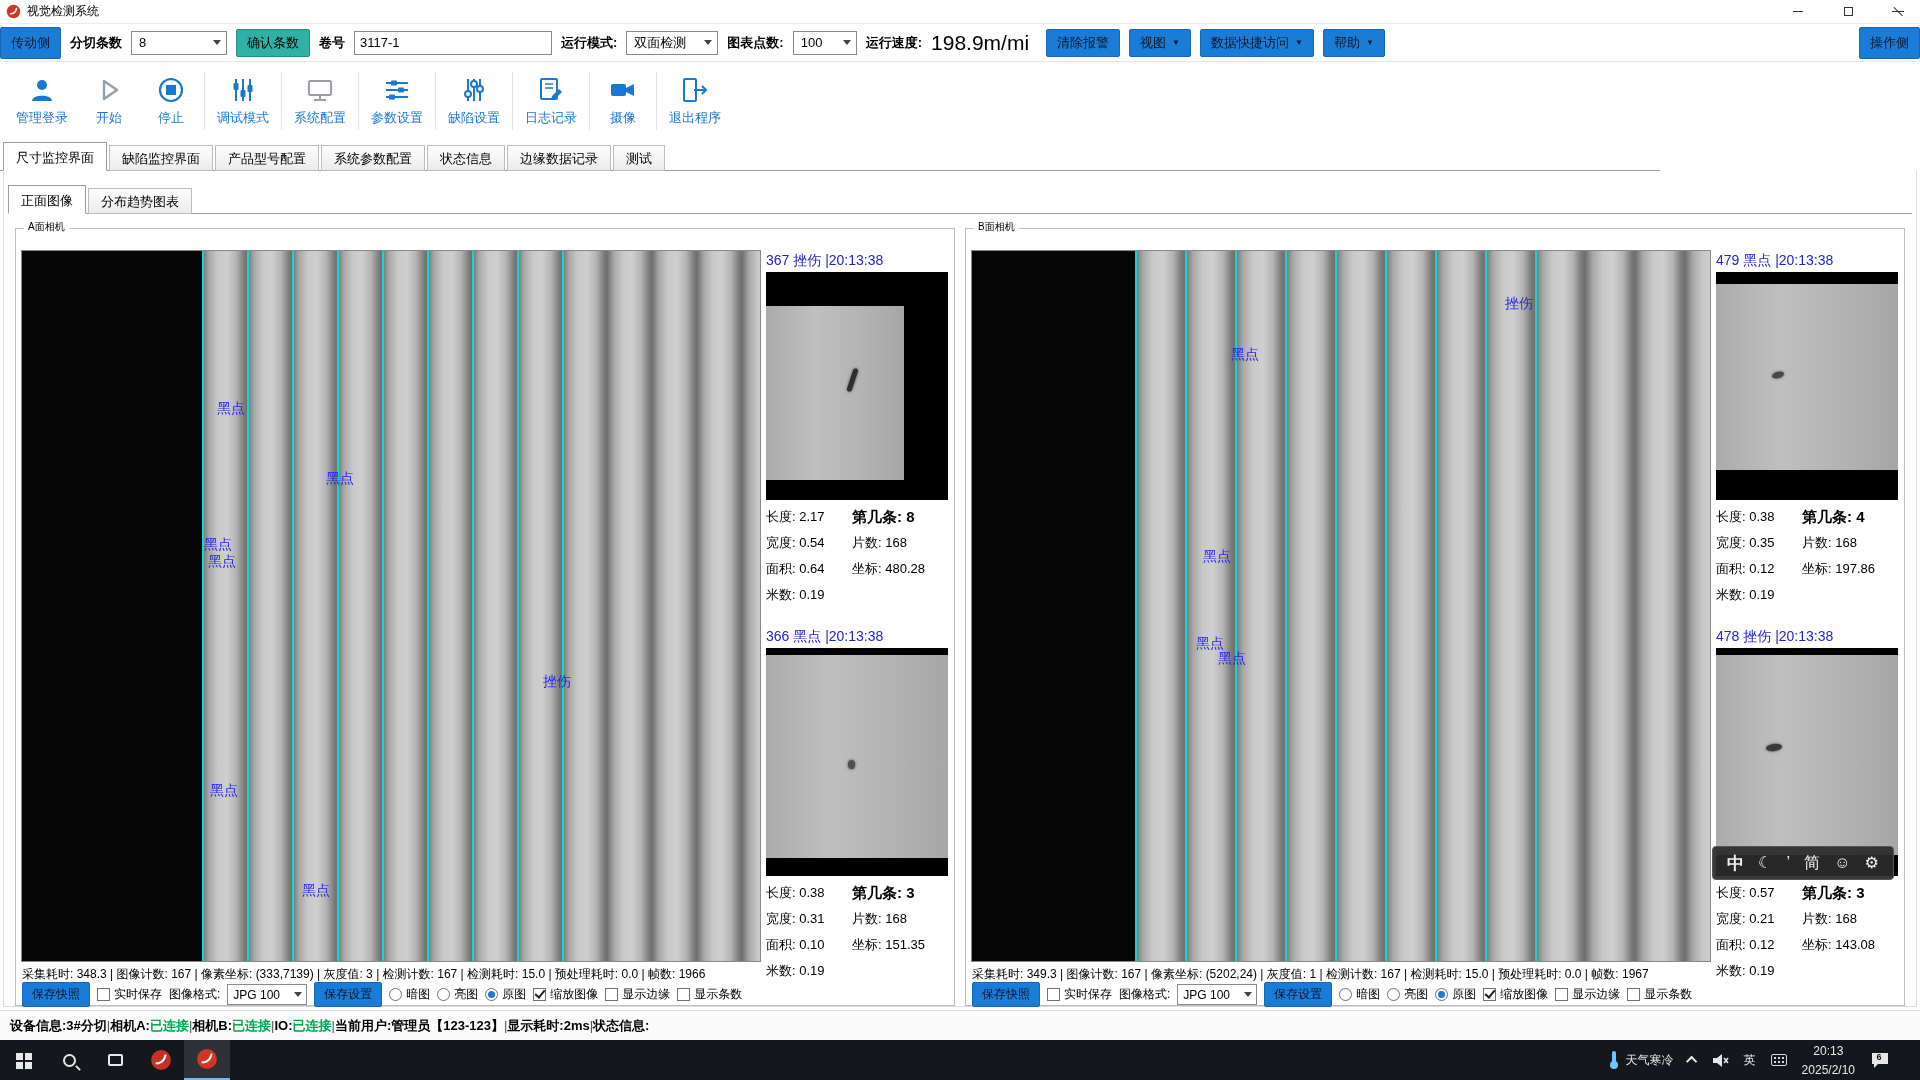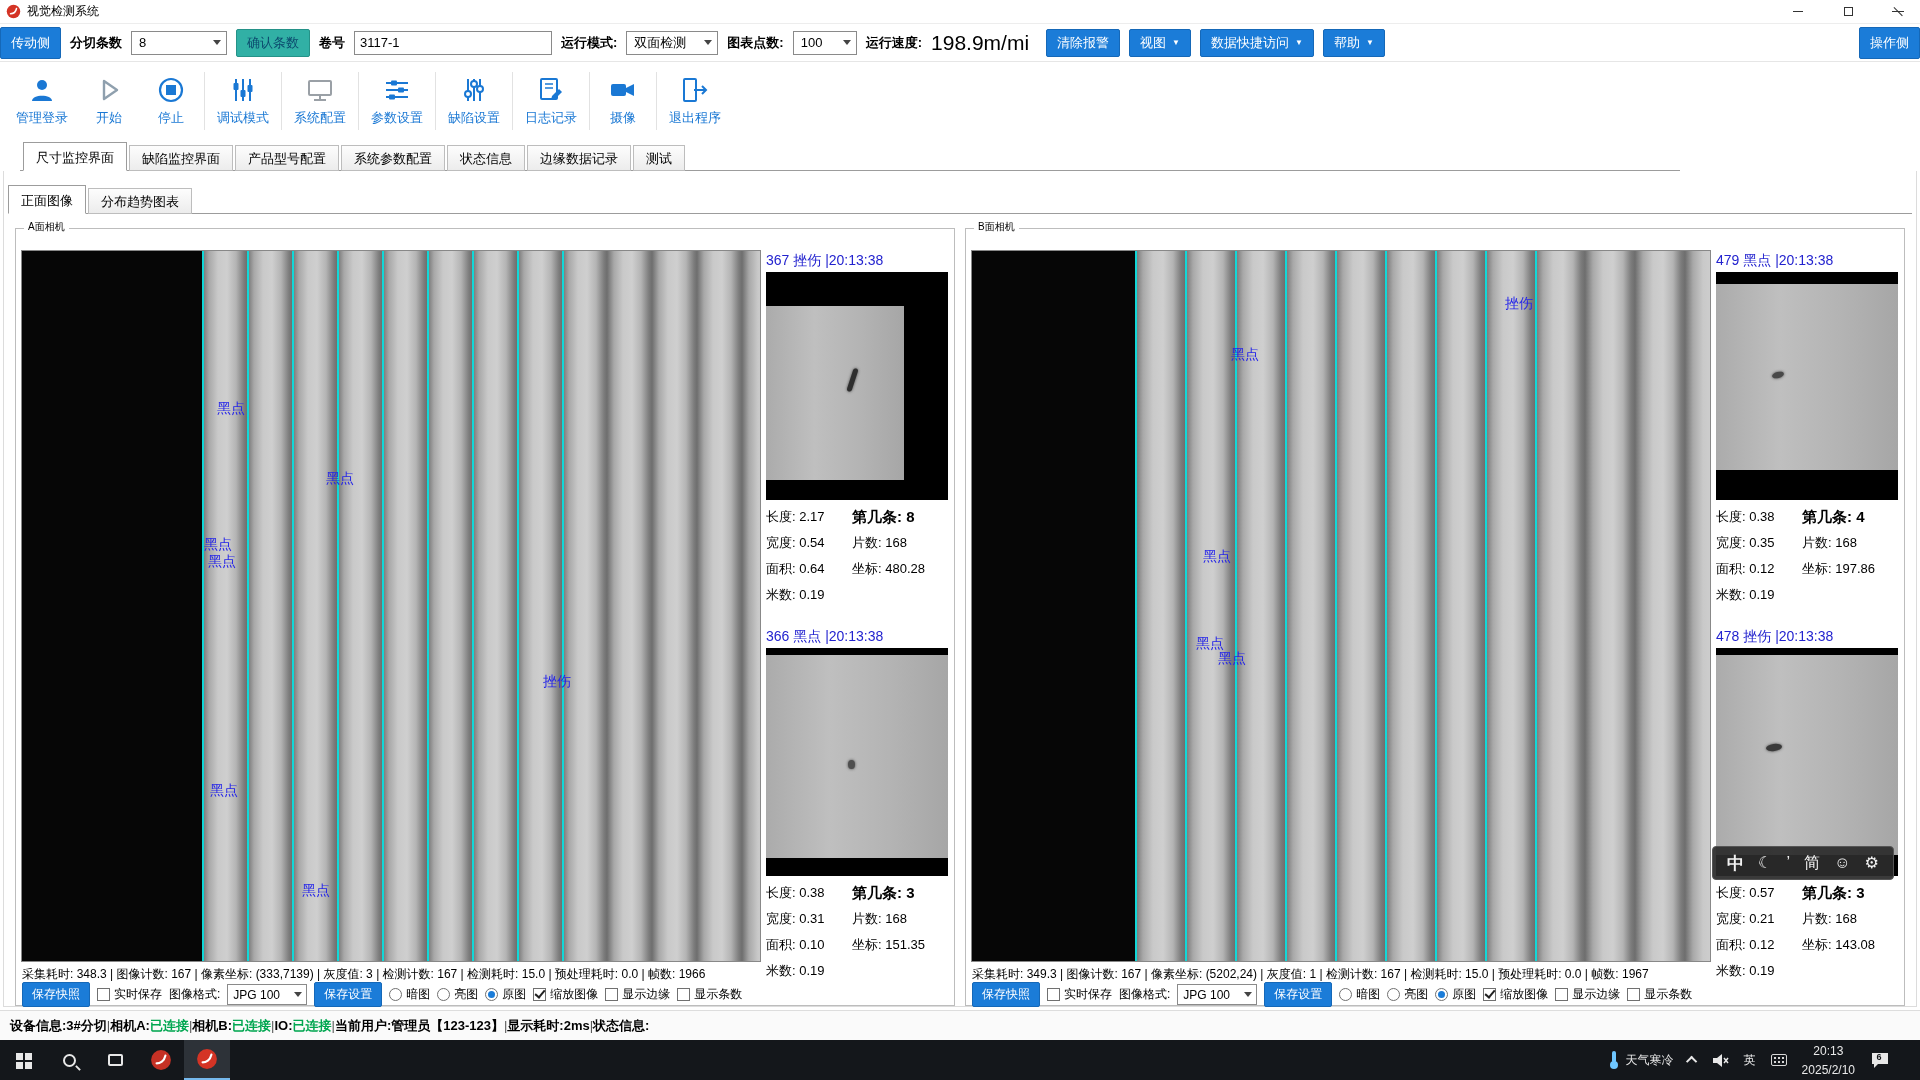--- a/index.html
+++ b/index.html
@@ -13,39 +13,39 @@
   .win-btn{width:44px;height:24px;display:flex;align-items:center;justify-content:center;cursor:pointer;}
   .min-glyph{width:10px;height:1px;background:#333;display:inline-block;}
   .max-glyph{width:9px;height:9px;border:1px solid #333;display:inline-block;}
   .x-icon{position:relative;width:12px;height:12px;display:inline-block;}
   .x-icon::before,.x-icon::after{content:"";position:absolute;left:0;top:5px;width:12px;height:1.4px;background:#333;}
   .x-icon::before{transform:rotate(45deg);}
 
   
   .toolbar{position:absolute;top:24px;left:0;width:1920px;height:38px;display:flex;align-items:center;gap:9px;background:#fff;border-bottom:1px solid #e6e6e6;}
   .tlabel{font-weight:bold;white-space:nowrap;}
-  .btn{background:#1b7cd8;color:#ffffff;border:1px solid #1568b8;border-radius:2px;font-size:13px;padding:4px 10px;cursor:pointer;font-family:inherit;white-space:nowrap;display:inline-flex;align-items:center;}
+  .btn{background:#1b7cd8;color:#0f172a;border:1px solid #1568b8;border-radius:2px;font-size:13px;padding:4px 10px;cursor:pointer;font-family:inherit;white-space:nowrap;display:inline-flex;align-items:center;}
   .btn.side{height:32px;border-radius:2px;margin:0;}
-  .btn.teal{background:#31b0a5;border-color:#259288;color:#0c4a6e;}
+  .btn.teal{background:#31b0a5;border-color:#259288;color:#000000;}
   .menu-arrow{font-size:8px;margin-left:6px;}
   .select{display:inline-flex;align-items:center;justify-content:space-between;background:#fff;border:1px solid #8a8a8a;height:24px;padding:0 5px 0 7px;cursor:pointer;}
   .sel-arrow{width:0;height:0;border-left:4px solid transparent;border-right:4px solid transparent;border-top:5px solid #444;margin-left:7px;}
   .text-input{border:1px solid #8a8a8a;height:24px;width:198px;font-size:13px;padding:0 5px;font-family:inherit;}
   .speed{font-size:21px;white-space:nowrap;}
   .tb-spacer{flex:1;}
 
   
   .iconbar{position:absolute;top:62px;left:0;width:1920px;height:78px;display:flex;align-items:center;background:#fff;padding-left:6px;}
   .icell{display:flex;flex-direction:column;align-items:center;justify-content:center;gap:4px;padding:0 10px;min-width:62px;cursor:pointer;}
   .icell .ilabel{color:#1a78d4;font-size:13px;white-space:nowrap;}
   .v-sep{width:1px;height:58px;background:#e2e2e2;margin:0 2px;}
 
   
   .tabrow{position:absolute;display:flex;align-items:flex-end;border-bottom:1px solid #9c9c9c;}
-  .main-tabs{top:140px;left:0;width:1660px;height:31px;padding-left:3px;margin-left:20px;}
+  .main-tabs{top:140px;left:0;width:1660px;height:31px;padding-left:3px;}
   .sub-tabs{top:184px;left:8px;width:1904px;height:30px;}
   .tab{border:1px solid #bdbdbd;background:linear-gradient(#fdfdfd,#ececec);padding:0 12px;height:26px;line-height:26px;margin-right:2px;position:relative;top:1px;font-size:13px;cursor:pointer;white-space:nowrap;}
   .tab.active{background:#fff;height:29px;line-height:29px;border-color:#9c9c9c;border-bottom:1px solid #fff;}
   .tabpage-border{position:absolute;left:3px;top:171px;width:1914px;height:836px;border:1px solid #dcdcdc;border-top:none;pointer-events:none;}
 
   
   .gbox{position:absolute;top:228px;width:940px;height:778px;border:1px solid #bdbdbd;background:#fff;}
   .gbox-title{position:absolute;top:-9px;left:8px;background:#fff;padding:0 4px;font-size:10px;}
   .gbox.a{left:15px;} .gbox.b{left:965px;}
 

